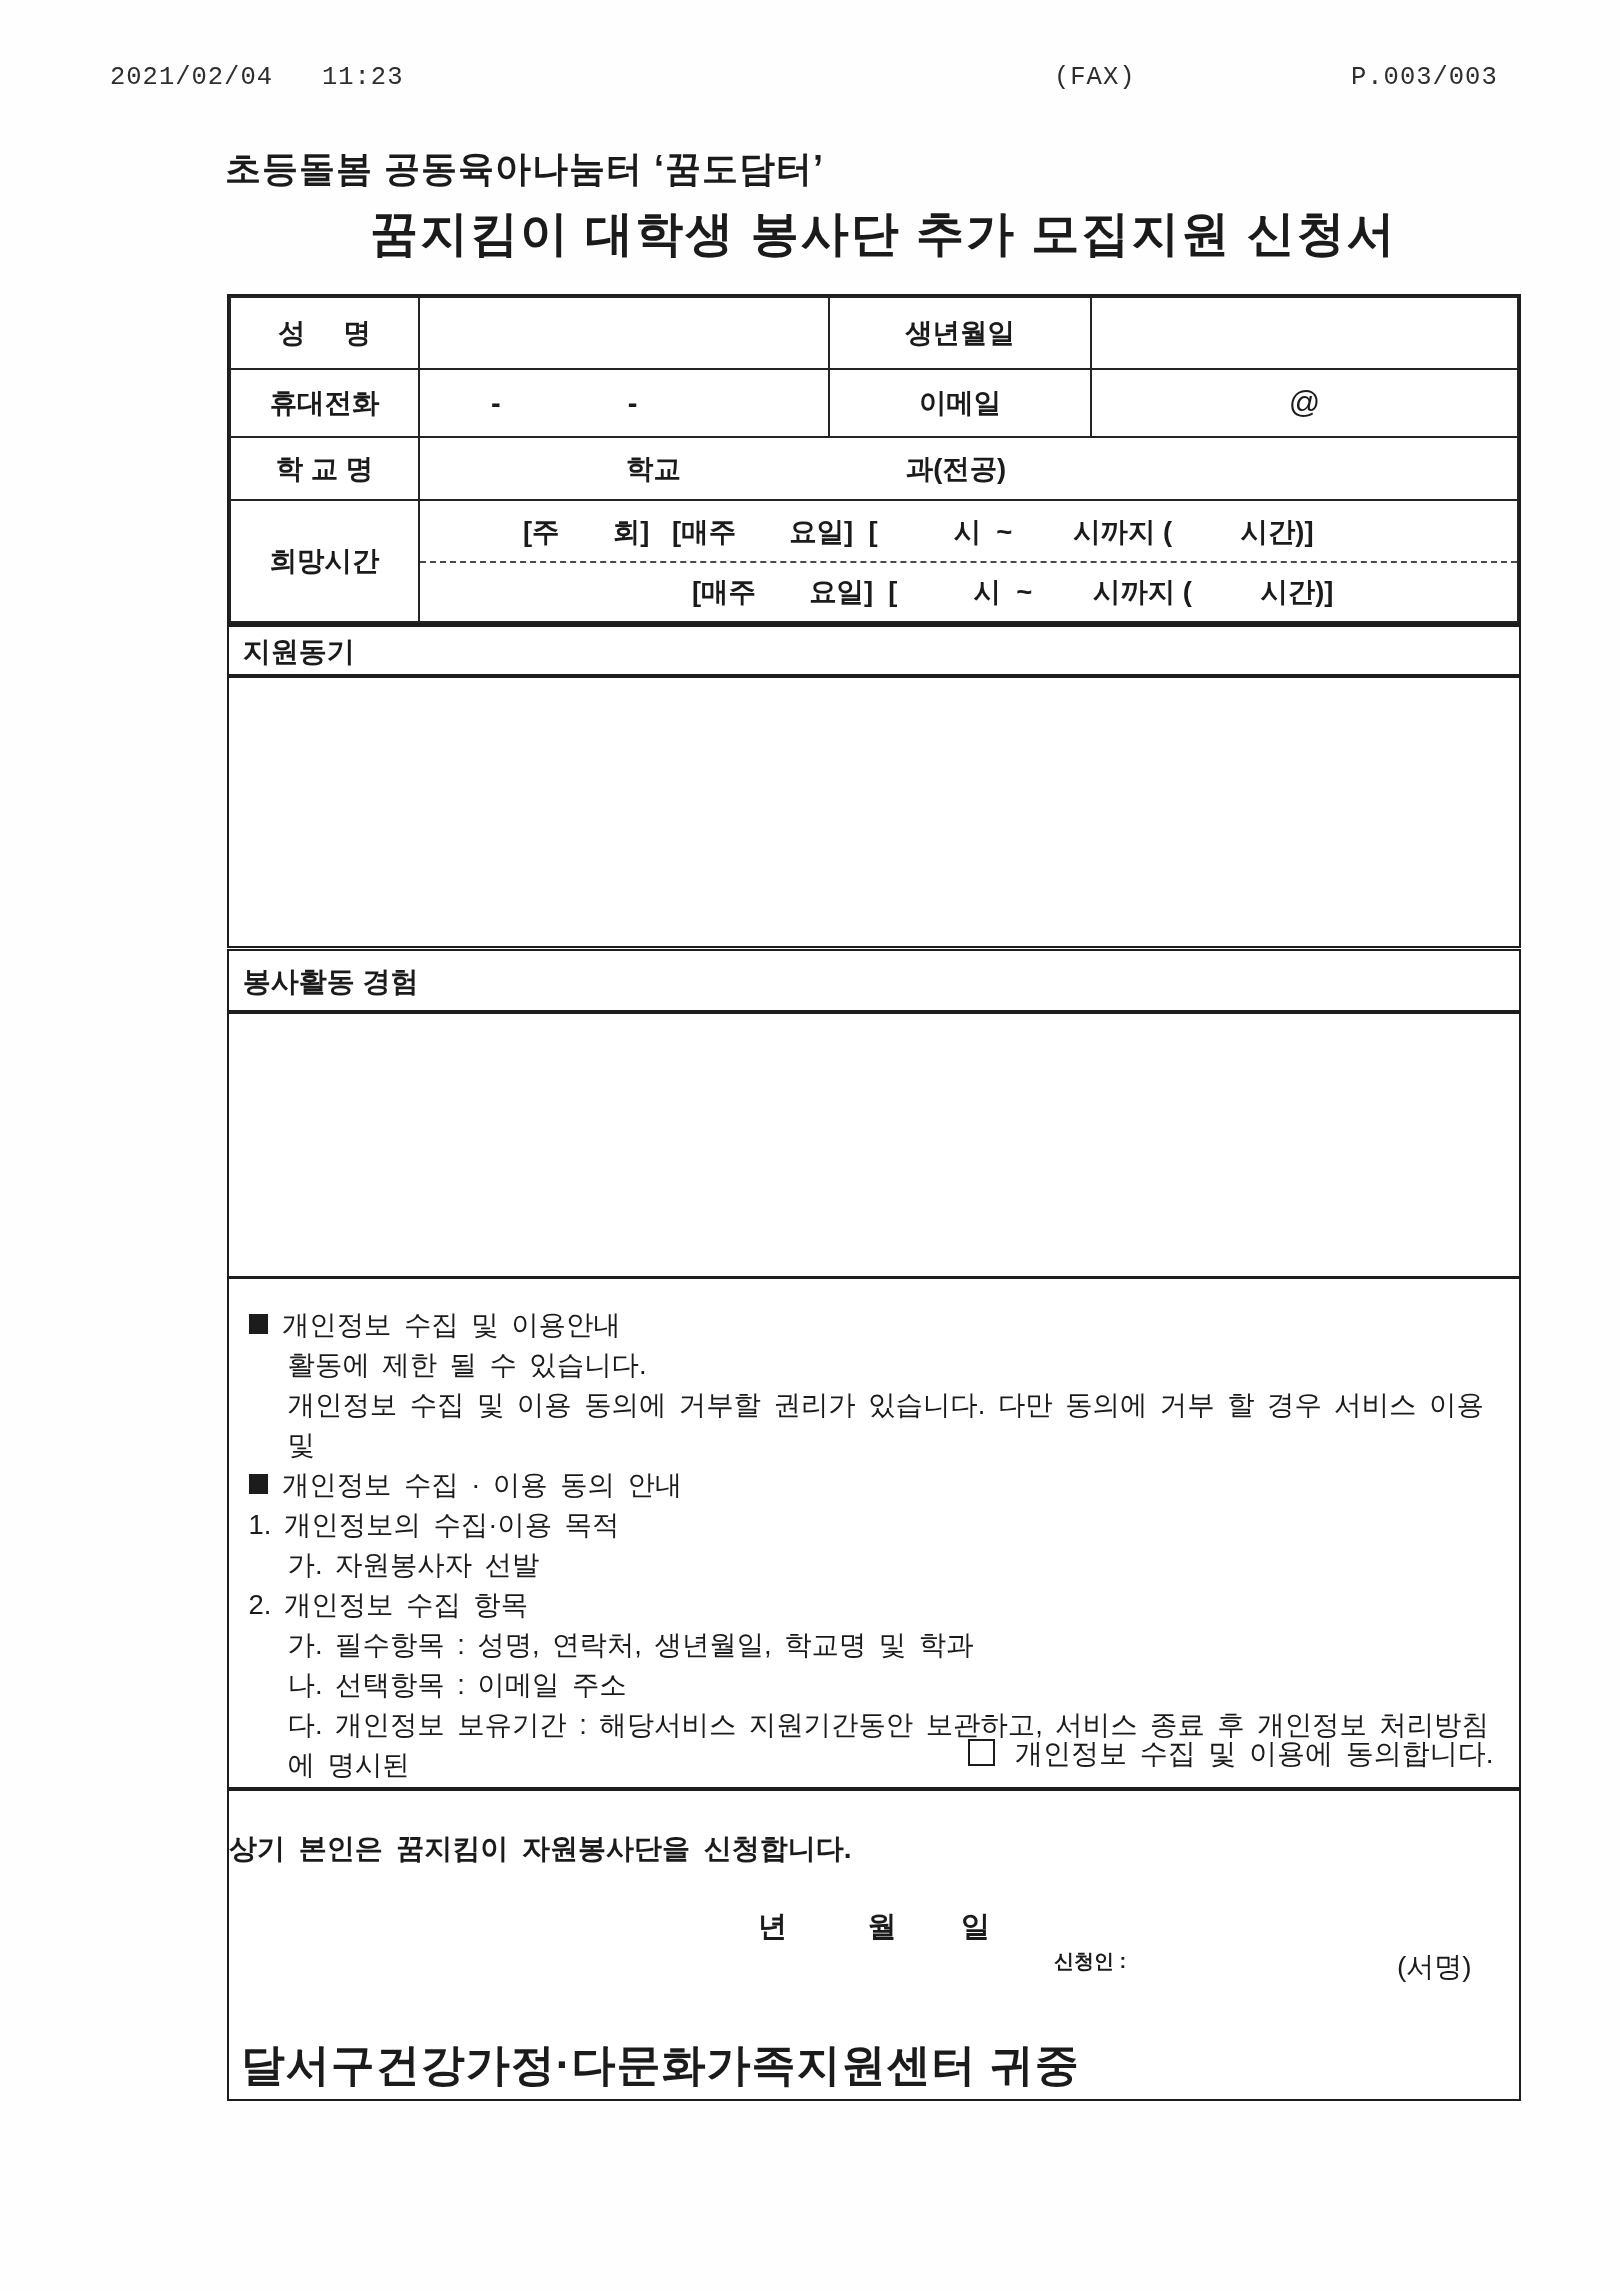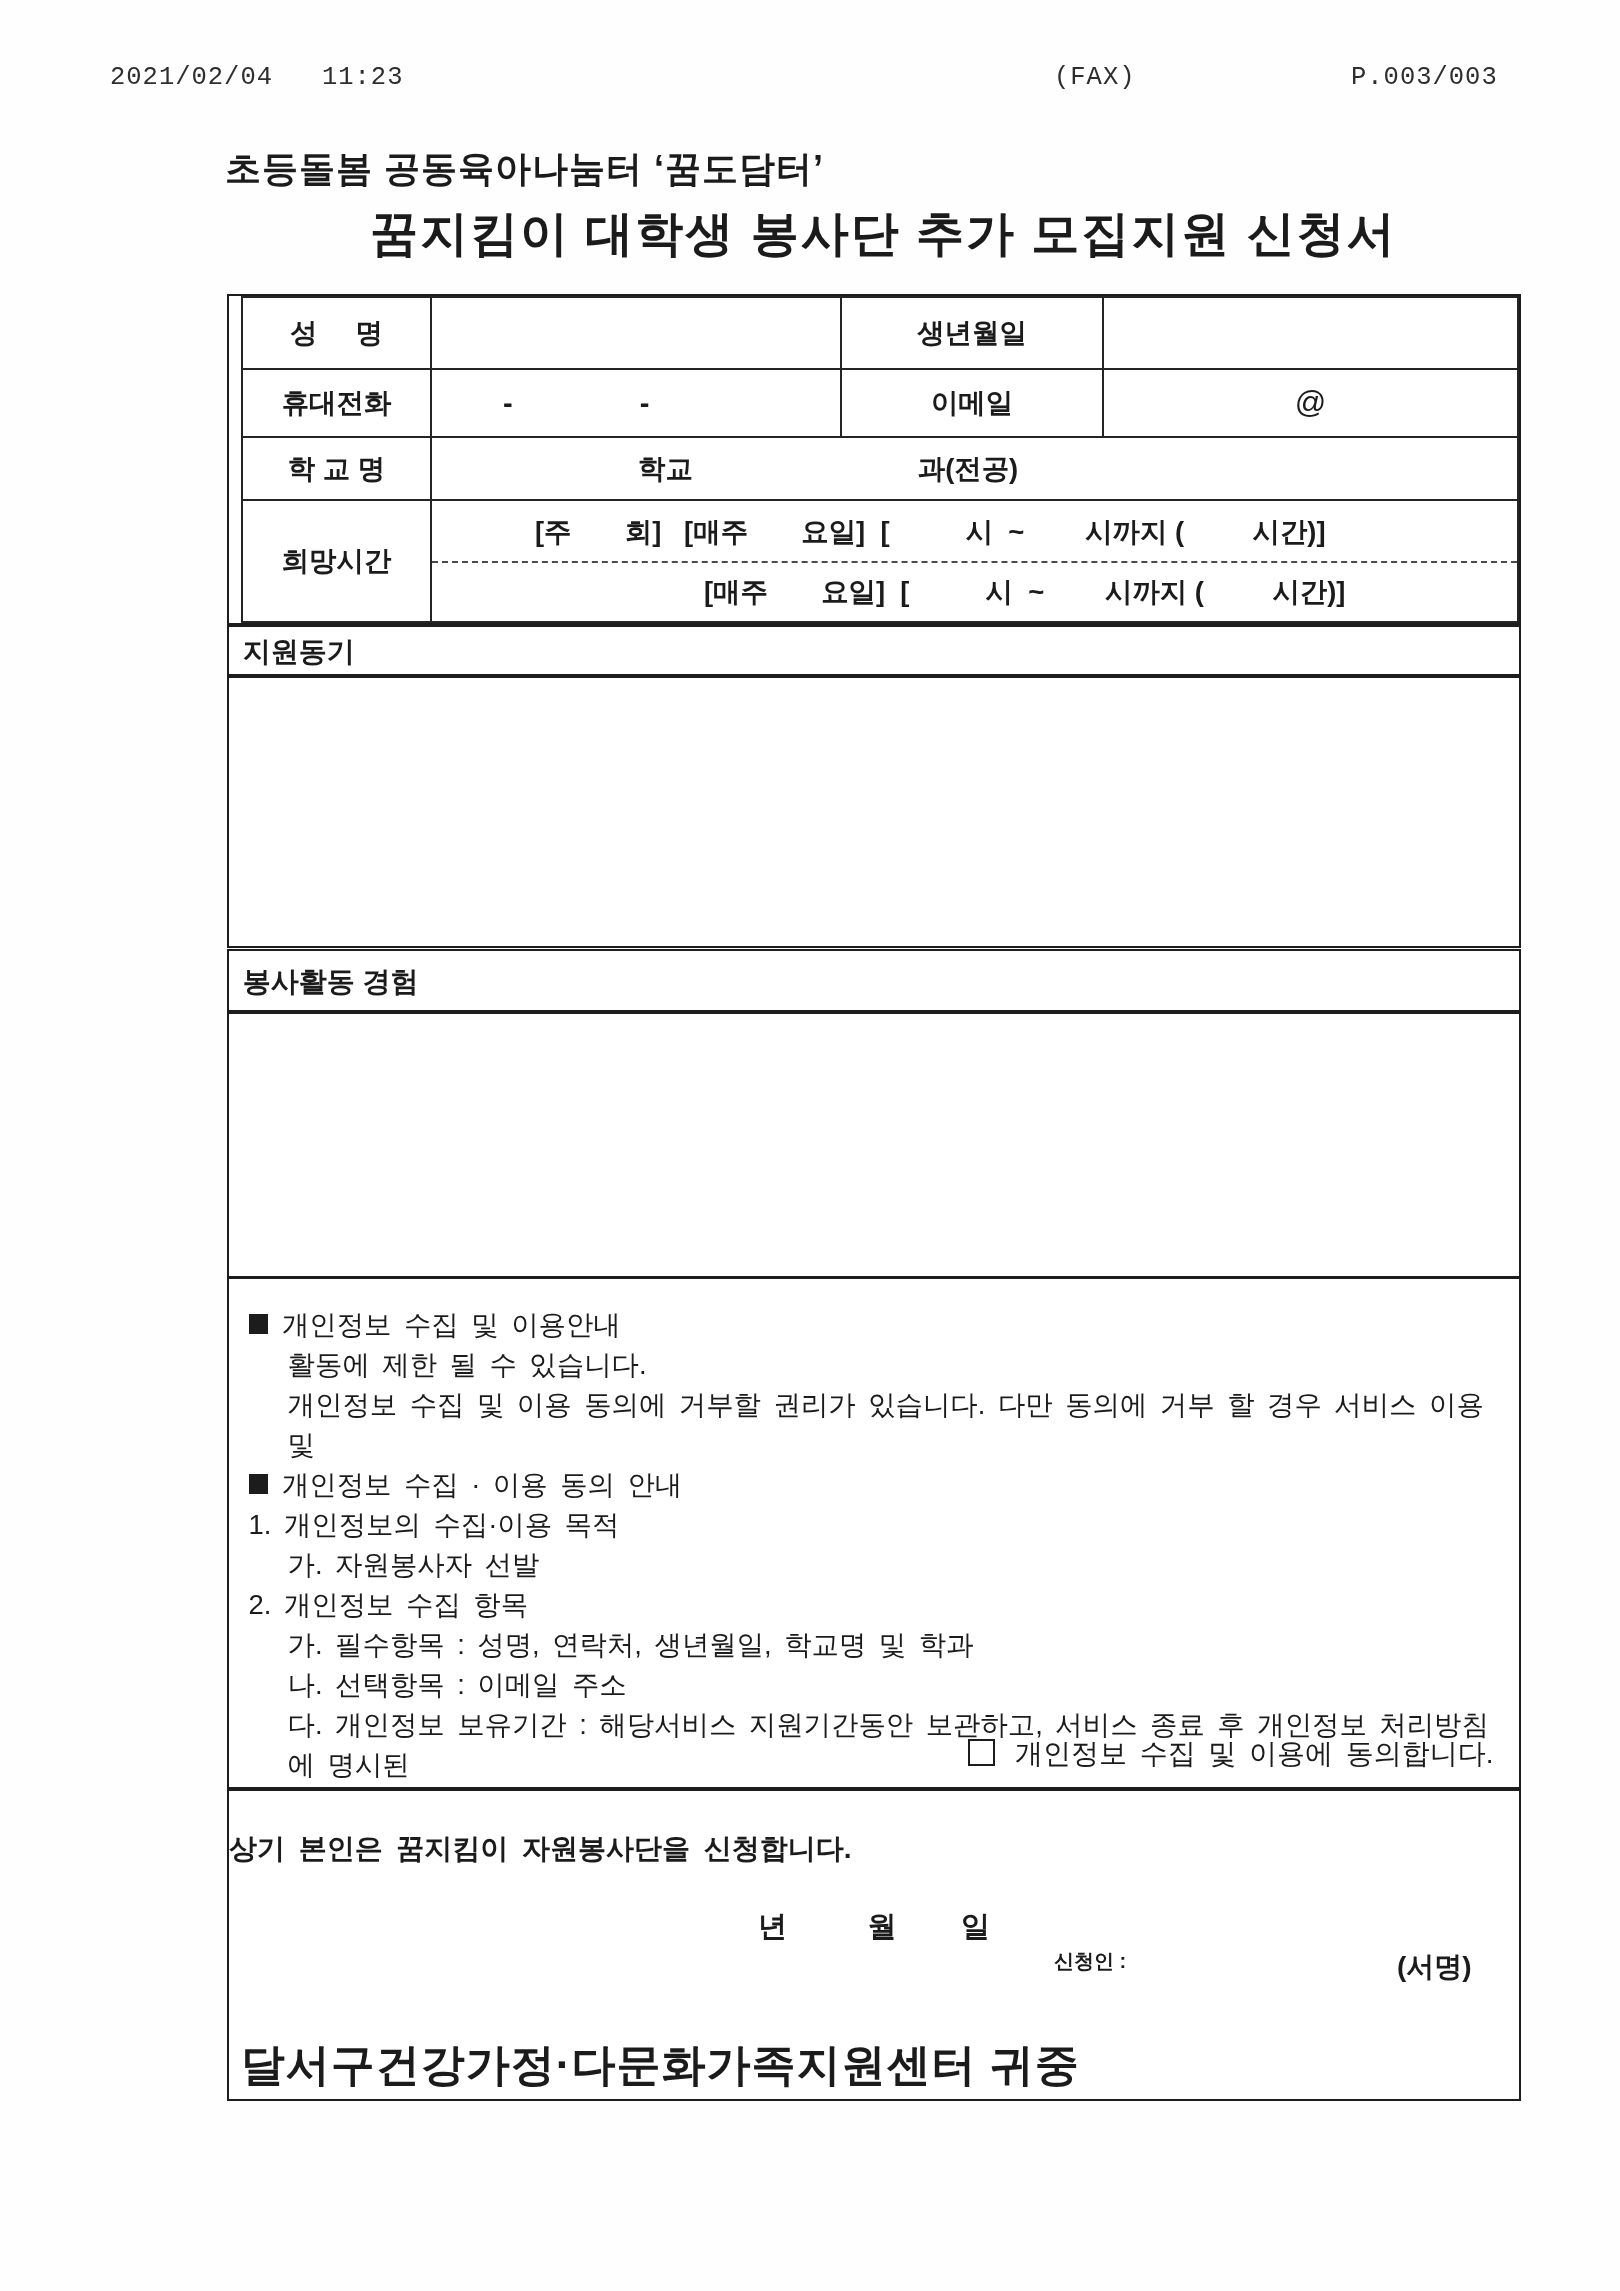--- a/index.html
+++ b/index.html
@@ -13,21 +13,21 @@
 
   
   .fax-row { font-family:"Liberation Mono","DejaVu Sans Mono",monospace;
              font-size:25.5px; color:#2e2e2e; letter-spacing:1px; white-space:pre; }
 
   
   .subtitle { font-size:36px; font-weight:700; letter-spacing:1px; white-space:pre; }
   .title    { font-size:48px; font-weight:700; letter-spacing:2px; white-space:pre; }
 
   
-  .tbl-wrap { border:2.9px solid #1d1d1d; background:#fff;padding-left:12px; }
+  .tbl-wrap { border:2.9px solid #1d1d1d; background:#fff; }
   table.info { border-collapse:collapse; table-layout:fixed; width:100%; height:100%; }
   table.info td { border:2px solid #242424; font-size:27.4px; vertical-align:middle;
                   padding:0; overflow:hidden; }
   td.lbl { text-align:center; font-weight:700; white-space:pre; }
   td.val { }
   .phone-cell { display:flex; align-items:center; padding-left:71px; gap:127px;
                 font-size:29px; font-weight:700; }
   .school-cell { display:flex; align-items:center; padding-left:206px; gap:225px;
                  font-weight:700; }
   .time-cell { }
@@ -53,21 +53,21 @@
              font-weight:400; word-spacing:4.9px; }
   .cb { display:inline-block; width:23.5px; height:23.5px; border:2.9px solid #1c1c1c;
         vertical-align:-2.9px; margin-right:19.6px; background:#fff; }
 
   
   .decl { padding-top:39px; font-size:28px; font-weight:700;
           word-spacing:5.9px; }
   .date-line { text-align:center; margin-top:39px; font-size:29px; font-weight:700;
                white-space:pre; }
   .applicant { position:absolute; left:825px; top:157px; font-size:20px; font-weight:700; }
-  .signname  { position:absolute; left:1168px; top:157px; font-size:28px; font-weight:700; }
+  .signname  { position:absolute; left:1168px; top:157px; font-size:28px; font-weight:400; }
   .recipient { position:absolute; left:11.8px; bottom:3.9px; font-size:44px;
                font-weight:700; letter-spacing:1px; white-space:nowrap; }
 </style>
 </head>
 <body>
 
 <div class="page">
 
   <div class="abs fax-row" style="left:110px; top:63px;">2021/02/04   11:23</div>
   <div class="abs fax-row" style="left:1054px; top:63px;">(FAX)</div>

